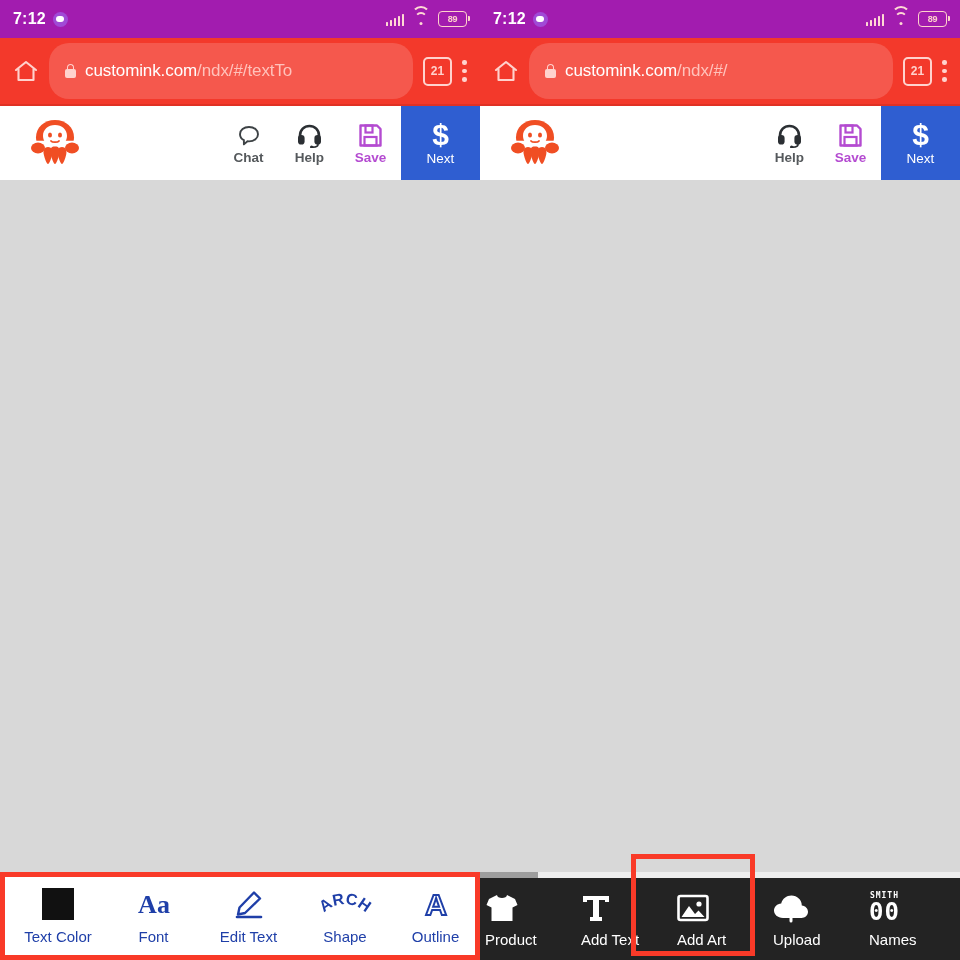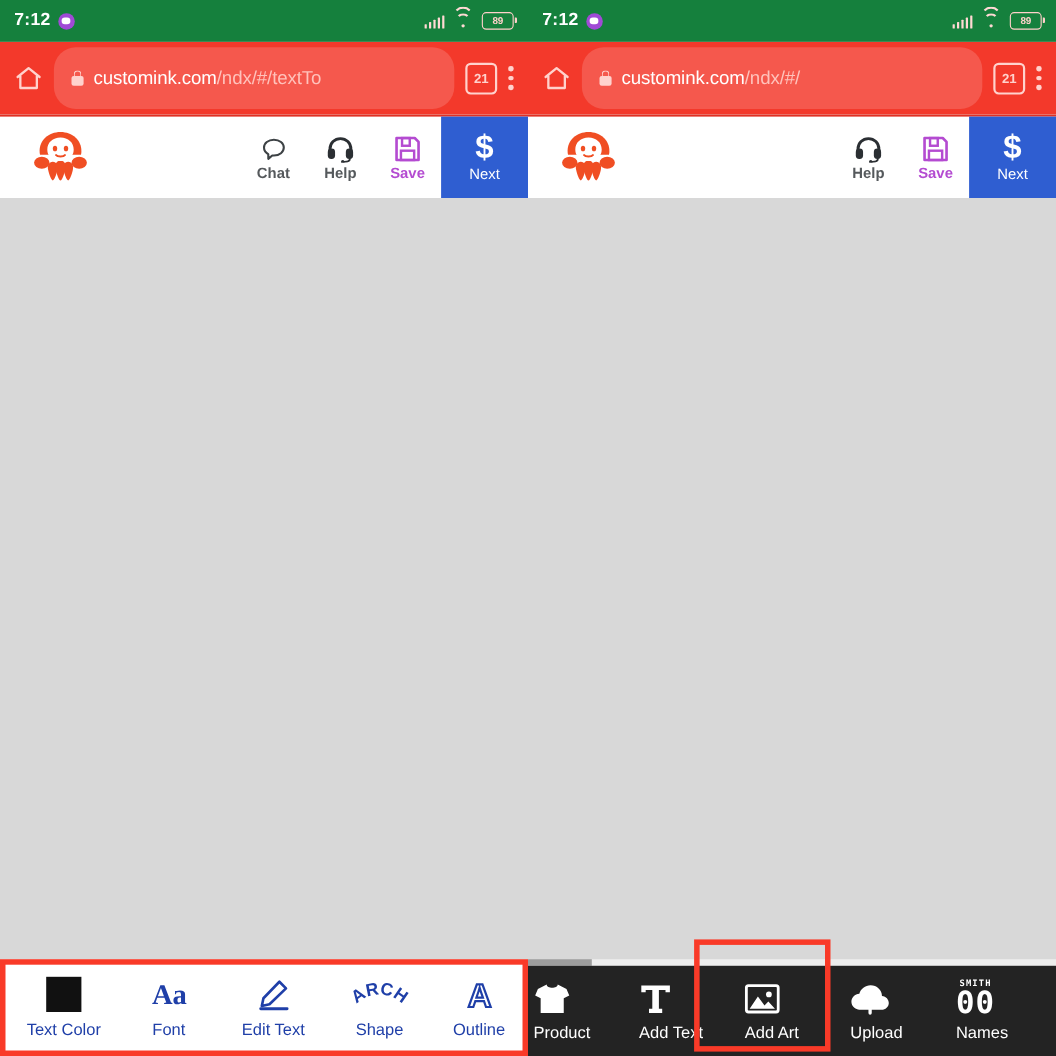--- a/index.html
+++ b/index.html
@@ -18,21 +18,21 @@
     position:relative;
     width:480px;height:960px;
     overflow:hidden;
     background:#d8d8d8;
   }
 
   
   .statusbar{
     position:relative;
     height:38px;
-    background:#15803d;
+    background:#a21caf;
     display:flex;align-items:center;
     padding:0 13px;
     box-sizing:border-box;
   }
   .sb-left{display:flex;align-items:center;gap:7px;}
   .sb-time{
     color:#ffffff;font-size:16px;font-weight:bold;letter-spacing:.2px;
   }
   .sb-chat-badge{
     width:15px;height:15px;border-radius:50%;
@@ -216,21 +216,21 @@
     position:absolute;
     border:5px solid #f93a28;
     box-sizing:border-box;
     pointer-events:none;
   }
   .names-ico{
     display:flex;flex-direction:column;align-items:center;line-height:1;
   }
   .names-ico .nm{font-size:8px;color:#ffffff;font-weight:bold;letter-spacing:1px;
     font-family:"DejaVu Sans Mono", monospace;}
-  .names-ico .nu{font-size:28px;color:#ffffff;font-weight:bold;letter-spacing:1px;
+  .names-ico .nu{font-size:24px;color:#ffffff;font-weight:bold;letter-spacing:1px;
     font-family:"DejaVu Sans Mono", monospace;}
 </style>
 </head>
 <body>
 
 <div class="screen">
 
   <div class="panel">
 
     <div class="statusbar">

